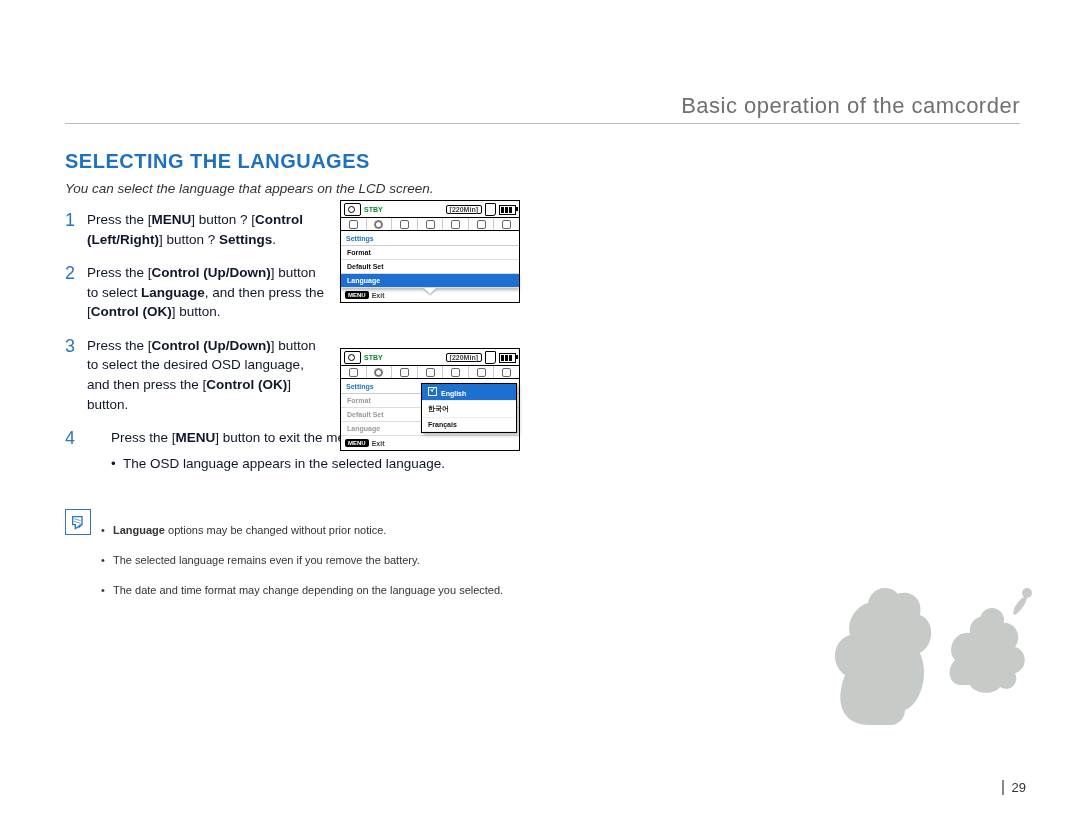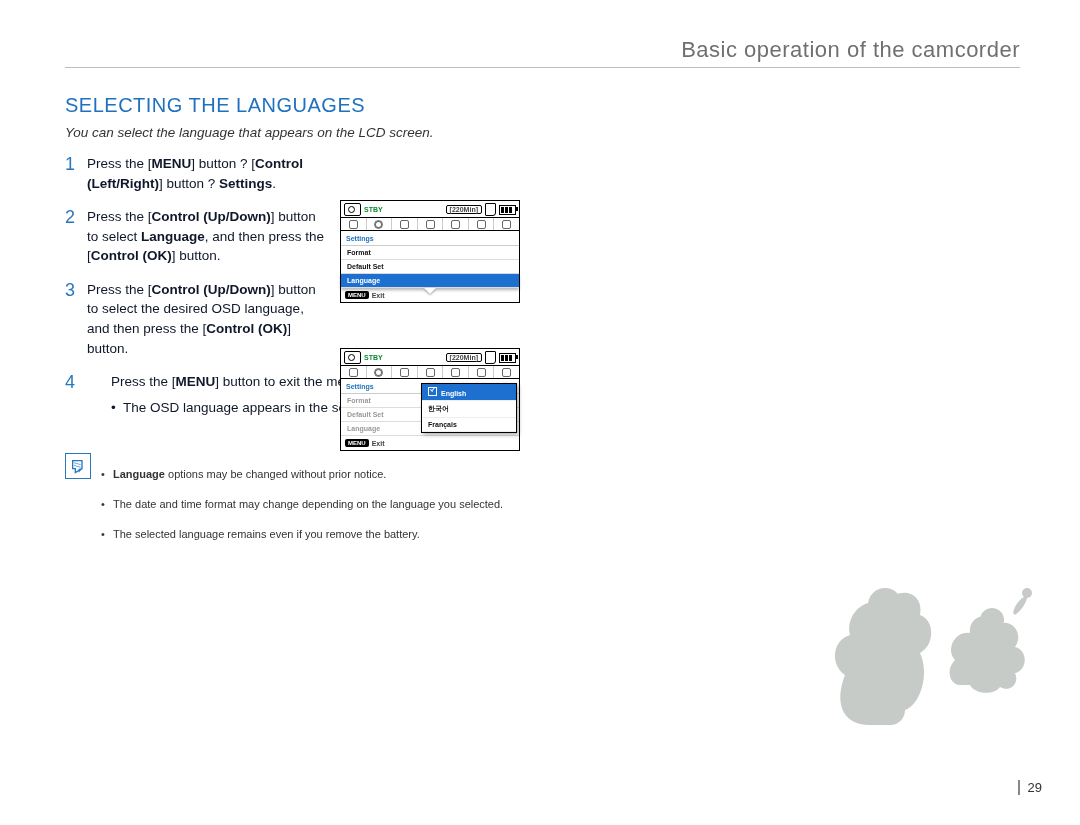--- a/index.html
+++ b/index.html
@@ -8,36 +8,37 @@
     background: #fff;
     font-family: Arial, Helvetica, sans-serif;
     color: #424242;
     font-size: 14px;
   }
   .page {
     width: 1080px;
     height: 825px;
     position: relative;
     box-sizing: border-box;
-    padding: 37px 60px 30px 65px;
+    padding: 93px 60px 30px 65px;
   }
   .top-section {
     border-bottom: 1px solid #bdbdbd;
     text-align: right;
     font-size: 22px;
     color: #707070;
     font-weight: 300;
     padding-bottom: 4px;
     letter-spacing: .5px;
   }
   .section-title {
     color: #1f71bf;
     font-size: 20px;
     margin-top: 26px;
     letter-spacing: .5px;
+    font-weight: bold;
   }
   .intro {
     margin-top: 8px;
     color: #333;
     font-size: 13.5px;
     font-style: italic;
   }
 
   .steps-area {
     position: relative;
@@ -185,21 +186,21 @@
   
   .silhouettes {
     position:absolute;
     right: 40px; bottom: 100px;
     width: 230px; height: 170px;
   }
   .silhouettes svg { width:100%; height:100%; }
 
   .page-number {
     position:absolute;
-    right: 38px; bottom: 30px;
+    right: 54px; bottom: 30px;
     font-size: 13px;
     color:#333;
     border-left: 2px solid #888;
     padding-left: 8px;
   }
 </style>
 </head>
 <body>
 
 <div class="page">
@@ -250,22 +251,22 @@
           <path d="M4 4 L18 4 L18 16 L8 22 L8 16 L4 16 Z"></path>
           <path d="M9 4 L9 0" stroke="none"></path>
           <path d="M13 22 L13 16 L18 16" fill="#2a77c0" stroke="none"></path>
           <path d="M6 7 L16 10 M6 11 L16 14" stroke-width="1"></path>
         </svg>
       </div>
       <div class="note-list">
         <div class="nb">
           <b>Language</b> <span>options may be changed without prior notice.</span>
         </div>
+        <div class="nb">The selected language remains even if you remove the battery.</div>
         <div class="nb">The date and time format may change depending on the language you selected.</div>
-        <div class="nb">The selected language remains even if you remove the battery.</div>
       </div>
     </div>
 
   </div>
 
   <div class="lcd lcd1" style="left:340px; top:200px;">
     <div class="lcd-top">
       <span class="cam-icon"></span>
       <span class="stby">STBY</span>
       <span class="spacer"></span>

